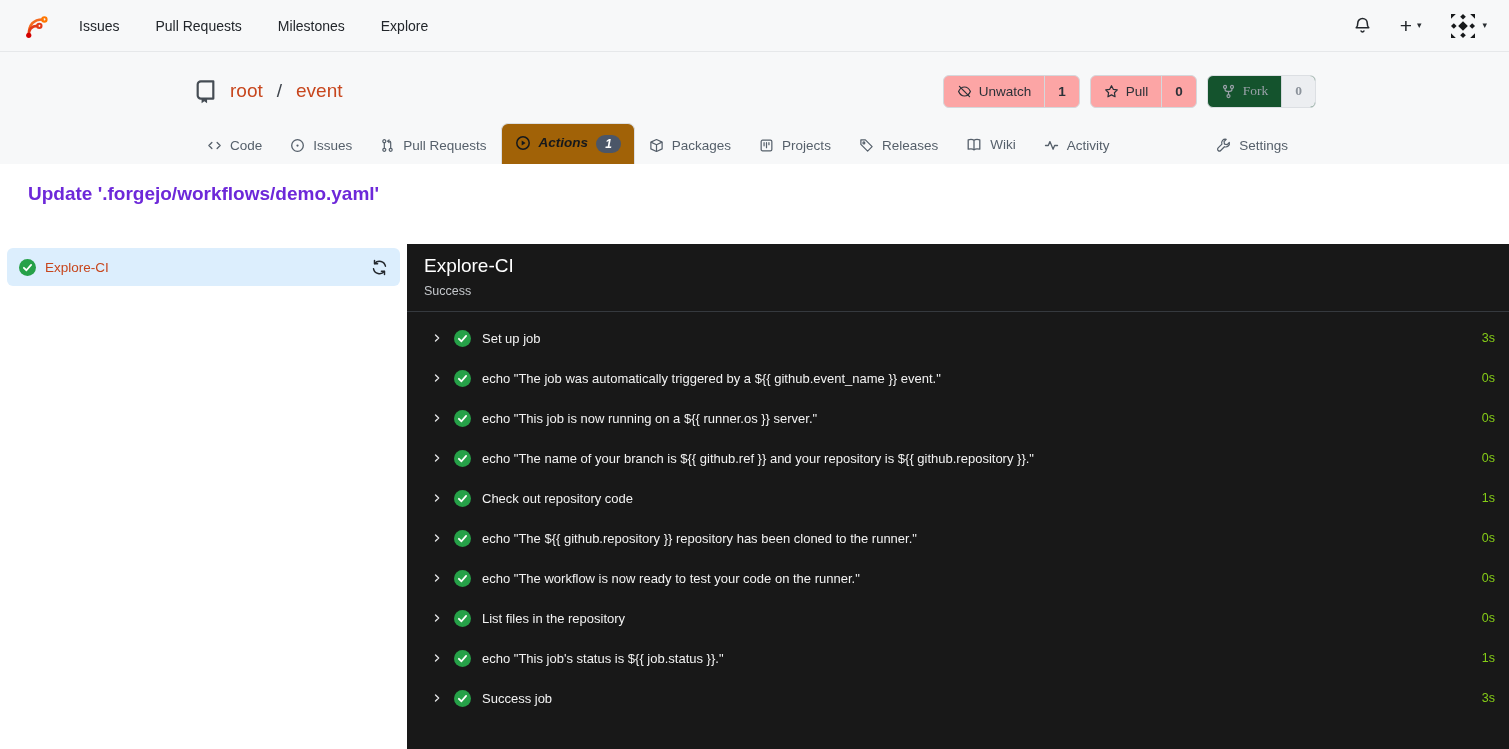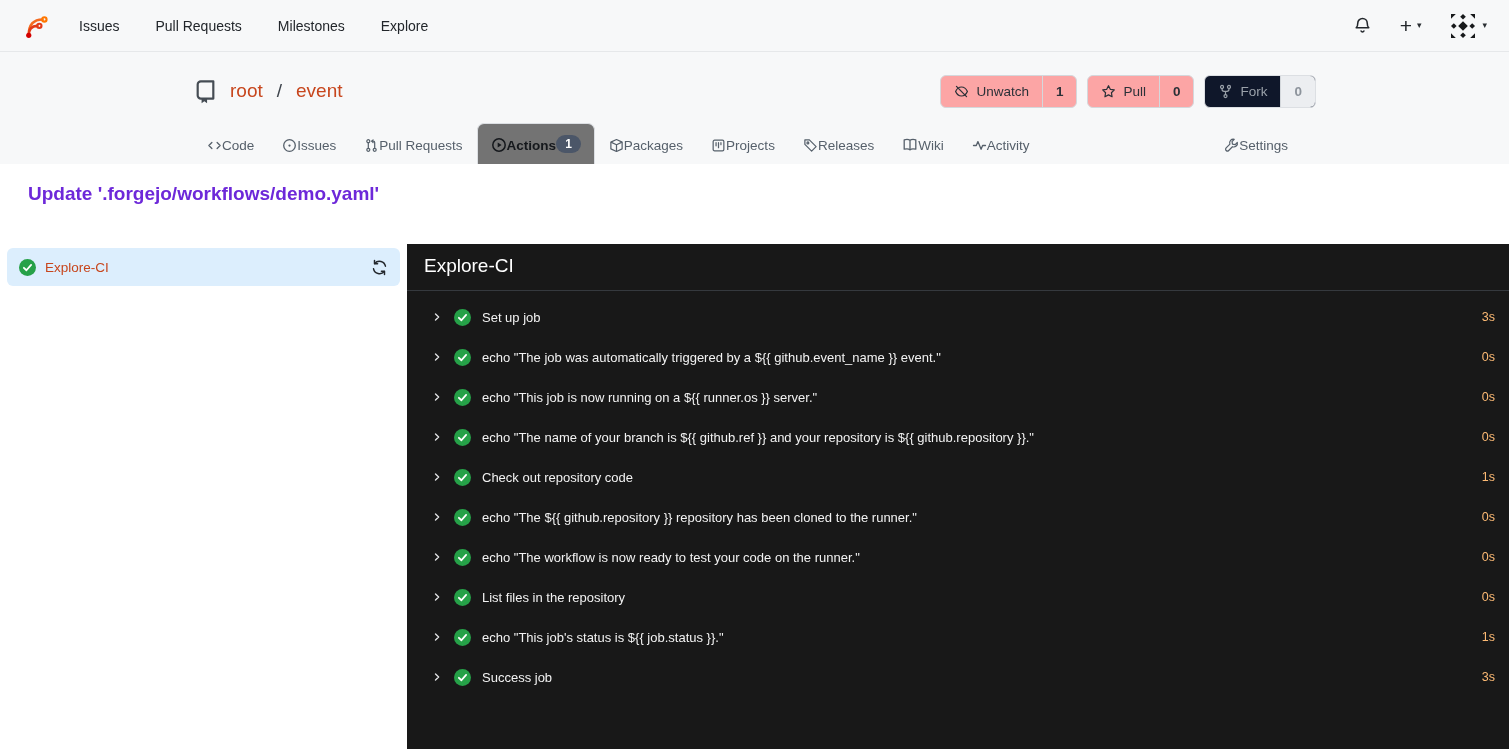--- a/index.html
+++ b/index.html
@@ -38,32 +38,32 @@
   .repo-link { color: var(--accent, #c7461d); text-decoration: none; cursor: pointer; }
   .repo-sep { color: #3d434b; }
   .repo-actions { margin-left: auto; display: flex; gap: 10px; }
   .btn-group {
     display: flex; align-items: stretch; height: 33px;
     border: 1px solid #d4d8dc; border-radius: 6px; background: #fca5a5;
     overflow: hidden; font-size: 13.5px; color: #2b3138;
   }
   .btn-main { display: flex; align-items: center; gap: 7px; padding: 0 13px; cursor: pointer; }
   .btn-count { display: flex; align-items: center; padding: 0 13px; border-left: 1px solid #d4d8dc; font-weight: 600; cursor: pointer; }
-  .btn-group.disabled { background: #0f172a; color: #9aa1a9; border-color: #dcdfe3; }
+  .btn-group.disabled { background: #14532d; color: #9aa1a9; border-color: #dcdfe3; font-family: Liberation Serif, serif; }
   .btn-group.disabled .btn-count { background: #eceef1; color: #8c939b; }
 
   
   .repo-tabs { display: flex; align-items: flex-end; margin-top: 13px; font-size: 13.5px; color: #56606b; }
   .tab {
-    display: flex; align-items: flex-end; gap: 0;
+    display: flex; align-items: flex-start; gap: 8px;
     padding: 11px 13px; cursor: pointer; border: 1px solid transparent; border-bottom: none;
   }
   .tab.active {
-    background: #737373; border-color: #dcdfe3; border-radius: 7px 7px 0 0;
-    color: #15181c; font-weight: 700;
+    background: #a16207; border-color: #dcdfe3; border-radius: 7px 7px 0 0;
+    color: #15181c; font-weight: 700; font-style: italic;
   }
   .tab-badge {
     background: var(--badge_bg, #4b5668); color: #fff; font-size: 12px; font-weight: 600;
     border-radius: 9px; padding: 1px 9px; line-height: 16px;
   }
   .tab-settings { margin-left: auto; margin-right: 14px; }
 
   
   .page-title { font-size: 19px; color: #6d28d9; padding: 19px 28px 13px; }
   .run-layout { display: flex; height: 590px; margin-top: 26px; }
@@ -77,21 +77,21 @@
   .job-refresh { margin-left: auto; color: #23272c; cursor: pointer; }
 
   .dark-panel { flex: 1; background: var(--panel_bg, #181818); color: #ececec; }
   .dark-header { padding: 11px 17px 13px; border-bottom: 1px solid #35393e; }
   .dark-title { font-size: 19px; color: #ffffff; }
   .dark-sub { font-size: 12.5px; color: #c4c7cb; margin-top: 7px; }
   .steps { padding-top: 6px; }
   .step { display: flex; align-items: center; height: 40px; padding: 0 14px 0 24px; gap: 11px; cursor: pointer; }
   .step-chevron { color: #e3e4e6; }
   .step-label { font-size: 13px; color: #f2f2f2; }
-  .step-duration { margin-left: auto; font-size: 12.5px; color: #fdba74; }
+  .step-duration { margin-left: auto; font-size: 12.5px; color: #84cc16; }
   .check-circle { width: 17px; height: 17px; flex: none; }
 </style>
 </head>
 <body>
 
 <header class="navbar">
   <span class="nav-logo">
     <svg width="27" height="27" viewBox="0 0 24 24" fill="none" stroke-linecap="round">
       <path d="M6 20.5 C6 11 10.5 6.6 18.2 6.6" stroke="#f46b20" stroke-width="2.3"></path>
       <path d="M6 20.5 C6 14.6 9 12.3 13.6 12.3" stroke="#e23b17" stroke-width="2.3"></path>
@@ -308,20 +308,21 @@
           <path d="M3.3 1.5v2.9h2.9"></path>
             <path d="M12.7 14.5v-2.9H9.8"></path>
         </svg>
       </span>
     </div>
   </aside>
 
   <main class="dark-panel">
     <div class="dark-header">
       <div class="dark-title">Explore-CI</div>
+      <div class="dark-sub">Success</div>
     </div>
 
     <div class="steps">
 
       <div class="step">
         <span class="step-chevron">
             <svg width="12" height="12" viewBox="0 0 16 16" fill="none" stroke="currentColor" stroke-width="1.8" stroke-linecap="round" stroke-linejoin="round">
               <path d="M6 4l4.2 4L6 12"></path>
             </svg>
           </span>

